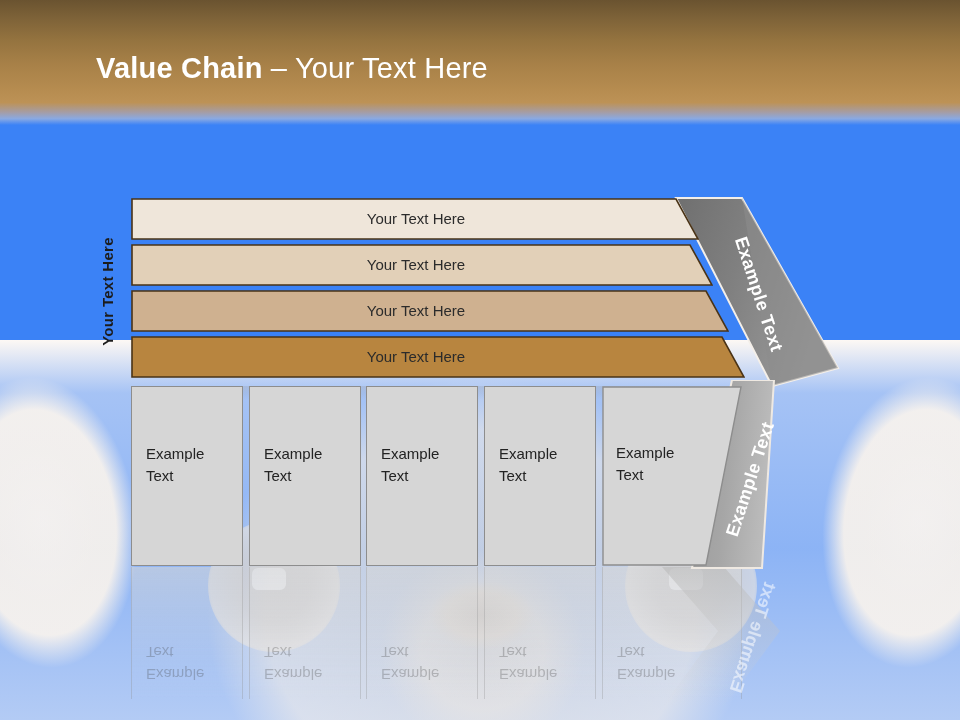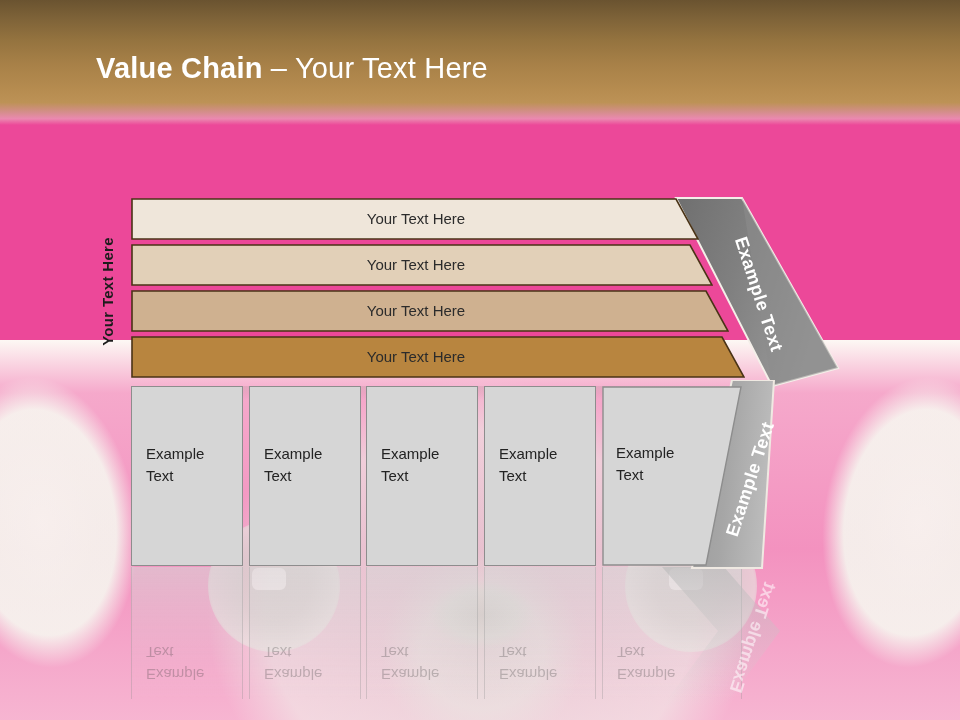--- a/index.html
+++ b/index.html
@@ -10,21 +10,21 @@
   }
   body {
     font-family: "Liberation Sans", sans-serif;
   }
 
   #slide {
     position: relative;
     width: 960px;
     height: 720px;
     overflow: hidden;
-    background: #ec4899;
+    background: #3b82f6;
   }
 
   
   .photo-layer {
     position: absolute;
     left: 0; top: 0;
     width: 960px; height: 720px;
     overflow: hidden;
     pointer-events: none;
   }

